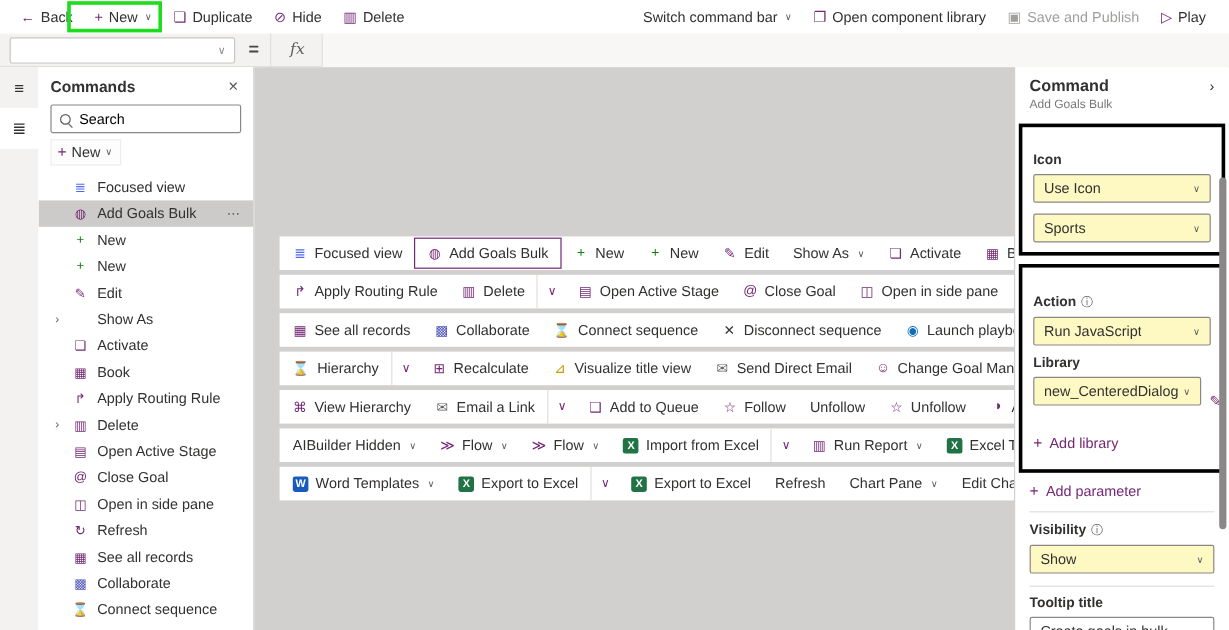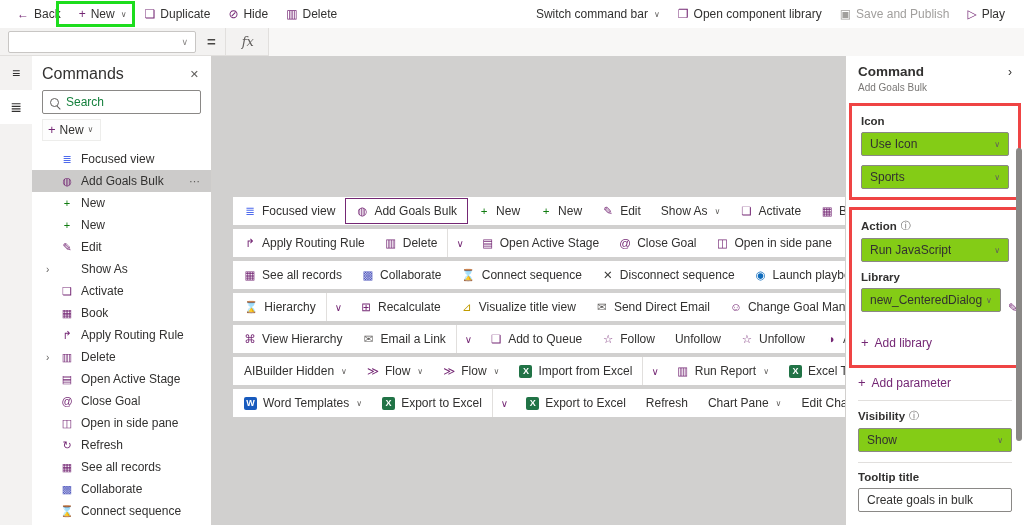--- a/index.html
+++ b/index.html
@@ -27,26 +27,26 @@
   
   .main { display:flex; height:469px; }
 
   .rail { width:32px; background:#f3f2f1; flex:none; }
   .rail-btn { width:32px; height:34px; display:flex; align-items:center; justify-content:center; font-size:14px; color:#323130; }
   .rail-btn.sel { background:#fff; }
 
   
   .cmd-panel { width:180px; flex:none; background:#fff; border-right:1px solid #d2d0ce; display:flex; flex-direction:column; overflow:hidden; }
   .cp-head { display:flex; align-items:center; justify-content:space-between; padding:9px 10px 7px 10px; }
-  .cp-title { font-size:16px; font-weight:normal; }
+  .cp-title { font-size:13px; font-weight:bold; }
   .cp-close { color:#605e5c; font-size:11px; padding:0 2px; }
   .cp-search { margin:0 10px; height:24px; border:1px solid #8a8886; border-radius:2px; display:flex; align-items:center; gap:7px; padding:0 7px; background:#fff; }
   .search-glyph { width:9px; height:9px; border:1.4px solid #605e5c; border-radius:50%; position:relative; flex:none; }
   .search-glyph::after { content:""; position:absolute; width:1.4px; height:5px; background:#605e5c; left:7px; top:6px; transform:rotate(-45deg); }
-  .cp-search-ph { color:#15803d; }
+  .cp-search-ph { color:#000000; }
   .cp-new { margin:5px 0 0 10px; display:inline-flex; align-items:center; gap:4px; padding:2px 7px 3px 5px; border:1px solid #ededeb; background:#fdfdfd; width:max-content; }
   .cp-new .plus { color:#742774; font-size:13px; }
   .cp-new .chev { font-size:8px; color:#605e5c; }
   .cp-list { flex:1; overflow:hidden; margin-top:7px; }
   .cmd-item { height:22px; display:flex; align-items:center; padding-left:14px; }
   .cmd-item.sel { background:#cccbca; }
   .cmd-exp { width:13px; font-size:10px; color:#605e5c; flex:none; }
   .cmd-ic { width:16px; text-align:center; font-size:11px; color:#742774; flex:none; margin-right:6px; }
   .cmd-lbl { flex:1; white-space:nowrap; overflow:hidden; }
   .cmd-more { width:22px; color:#605e5c; letter-spacing:1px; font-size:11px; }
@@ -69,24 +69,24 @@
   [data-icon="email"], [data-icon="share"] { color:#605e5c; }
   [data-icon="excel"], [data-icon="word"] { font-size:9px; font-weight:bold; color:#fff !important; background:#217346; width:13px; height:13px; min-width:13px; line-height:13px; border-radius:2px; text-align:center; }
   [data-icon="word"] { background:#185abd; }
 
   
   .prop-panel { width:179px; flex:none; background:#fff; border-left:1px solid #d2d0ce; padding:8px 12px 0 12px; position:relative; overflow:hidden; }
   .pp-head { display:flex; align-items:center; justify-content:space-between;text-align:center; }
   .pp-title { font-size:13.5px; font-weight:bold; }
   .pp-chev { color:#323130; font-size:12px; }
   .pp-sub { font-size:10px; color:#797775; margin:3px 0 10px; }
-  .gbox { border:3px solid #ef4444; margin:0 -9px 7px -9px; padding:6px 9px 7px 9px; }
+  .gbox { border:3px solid #000000; margin:0 -9px 7px -9px; padding:19px 9px 7px 9px; }
   .pp-label { font-weight:bold; font-size:11.5px; margin:3px 0 5px; display:flex; align-items:center; gap:4px; }
   .pp-info { font-weight:normal; font-size:10px; color:#605e5c; }
-  .pp-select { height:24px; border:1px solid #8a8886; border-radius:2px; background:#84cc16; display:flex; align-items:center; justify-content:space-between; padding:0 8px; margin-bottom:9px; }
+  .pp-select { height:24px; border:1px solid #8a8886; border-radius:2px; background:#fef9c3; display:flex; align-items:center; justify-content:space-between; padding:0 8px; margin-bottom:9px; }
   .pp-select .sv { white-space:nowrap; overflow:hidden; }
   .sel-chev { font-size:8px; color:#605e5c; margin-left:4px; }
   .lib-row { display:flex; align-items:center; gap:7px; margin-bottom:2px; }
   .lib-row .pp-select { flex:1; margin-bottom:16px; }
   .pencil-ic { color:#742774; font-size:12px; }
   .pp-link { color:#742774; margin:7px 0 8px; display:flex; align-items:center; gap:6px; }
   .pp-link .plus { font-size:13px; }
   .pp-input { height:24px; border:1px solid #8a8886; border-radius:2px; display:flex; align-items:center; padding:0 8px; white-space:nowrap; overflow:hidden; }
   .pp-div { border-top:1px solid #e1dfdd; margin:10px 0 8px; }
   .scroll-thumb { position:absolute; right:2px; top:92px; width:6px; height:293px; background:#8a8886; border-radius:3px; }

